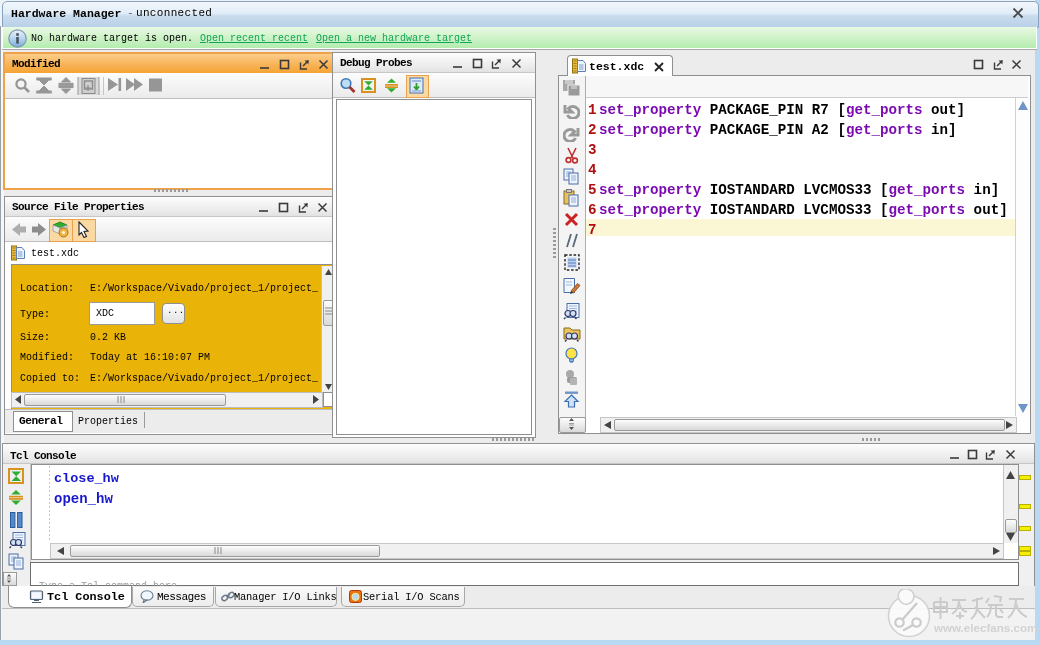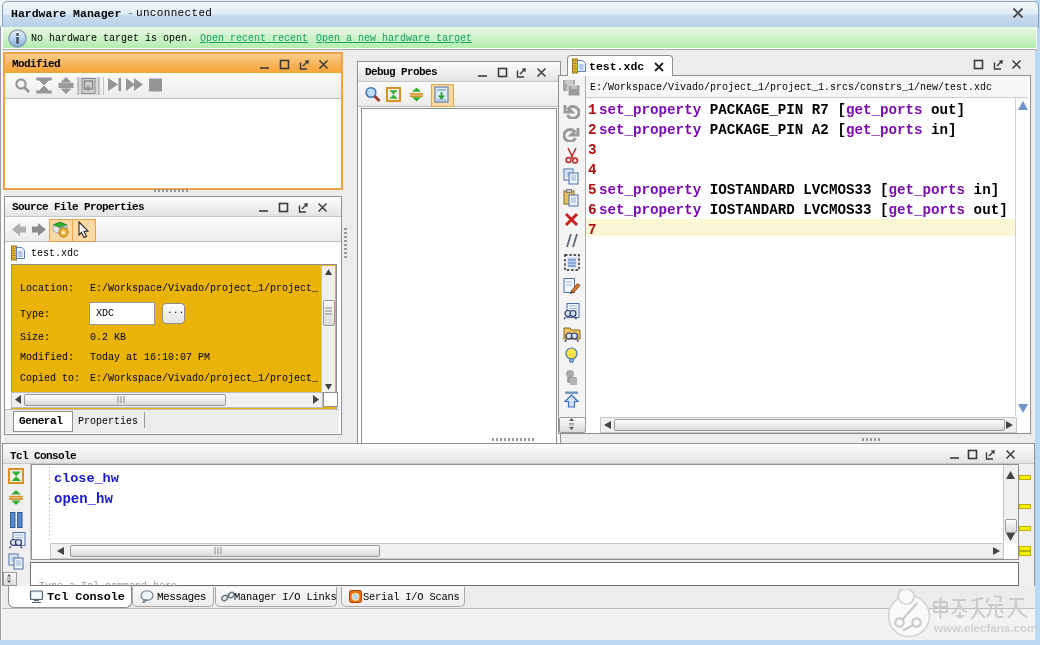--- a/index.html
+++ b/index.html
@@ -213,21 +213,21 @@
     <div class="abs" style="left:0;top:212px;width:334px;height:23px;background:#ececec;border-top:1px solid #bdbdbd;"></div>
     <div class="abs" style="left:8px;top:214px;width:58px;height:19px;background:#fff;border:1px solid #8f8f8f;"></div>
     <div class="abs ui" style="left:14px;top:218px;font-size:11.2px;font-weight:bold;letter-spacing:-0.5px;">General</div>
     <div class="abs ui10" style="left:73px;top:219px;">Properties</div>
     <div class="abs" style="left:139px;top:215px;width:1px;height:16px;background:#9a9a9a;"></div>
   </div>
 
   <div class="abs" style="left:344px;top:228px;width:3px;height:30px;background:repeating-linear-gradient(180deg,#9a9a9a 0 2px,transparent 2px 4px);"></div>
   <div class="abs" style="left:553px;top:228px;width:3px;height:30px;background:repeating-linear-gradient(180deg,#9a9a9a 0 2px,transparent 2px 4px);"></div>
 
-  <div class="panel" style="left:357px;top:52px;width:202px;height:384px;margin-top:9px;">
+  <div class="panel" style="left:332px;top:52px;width:202px;height:384px;">
     <div class="ptitle"></div>
     <div class="ptext">Debug Probes</div>
     <svg class="wc" style="left:118px;" viewBox="0 0 13 13">
         <path d="M2 10h9" stroke="#3a3a3a" stroke-width="1.6"></path>
       </svg>
     <svg class="wc" style="left:138px;" viewBox="0 0 13 13">
         <rect x="2.5" y="2.5" width="8" height="8" fill="none" stroke="#3a3a3a" stroke-width="1.6"></rect>
       </svg>
     <svg class="wc" style="left:157px;" viewBox="0 0 13 13">
         <path d="M2.5 4.5v6.5h6.5" fill="none" stroke="#3a3a3a" stroke-width="1.4"></path>
@@ -385,21 +385,20 @@
         </svg>
 
       <div class="abs" style="left:0px;top:341px;width:25px;height:14px;background:linear-gradient(#fdfdfd,#d9d9d9);border:1px solid #9a9a9a;border-radius:2px;"></div>
       <svg class="abs" style="left:9px;top:342px;" width="7" height="12" viewBox="0 0 7 12">
           <path d="M3.5 0 6 3H1zM3.5 12 6 9H1z" fill="#555"></path>
           <path d="M1 5.5h5M1 7h5" stroke="#888" stroke-width="0.8"></path>
         </svg>
     </div>
 
     <div class="abs" style="left:28px;top:24px;width:442px;height:21px;background:#f7f7f7;border-bottom:1px solid #cccccc;"></div>
-    <div class="abs ui10" style="left:32px;top:30px;">E:/Workspace/Vivado/project_1/project_1.srcs/constrs_1/new/test.xdc</div>
 
     <div class="abs" style="left:28px;top:48px;width:431px;height:316px;background:#fff;font-size:14.2px;font-weight:bold;letter-spacing:0;white-space:pre;line-height:20px;" id="code"><div class="abs" style="left:0;top:119px;width:431px;height:17px;background:#fbf7d5;"></div><div class="abs" style="left:2px;top:0;color:#b01010;">1
 2
 3
 4
 5
 6
 7</div><div class="abs" style="left:13px;top:0;"><span style="color:#7b0bb0;">set_property</span> PACKAGE_PIN R7 [<span style="color:#7b0bb0;">get_ports</span> out]
 <span style="color:#7b0bb0;">set_property</span> PACKAGE_PIN A2 [<span style="color:#7b0bb0;">get_ports</span> in]
 

